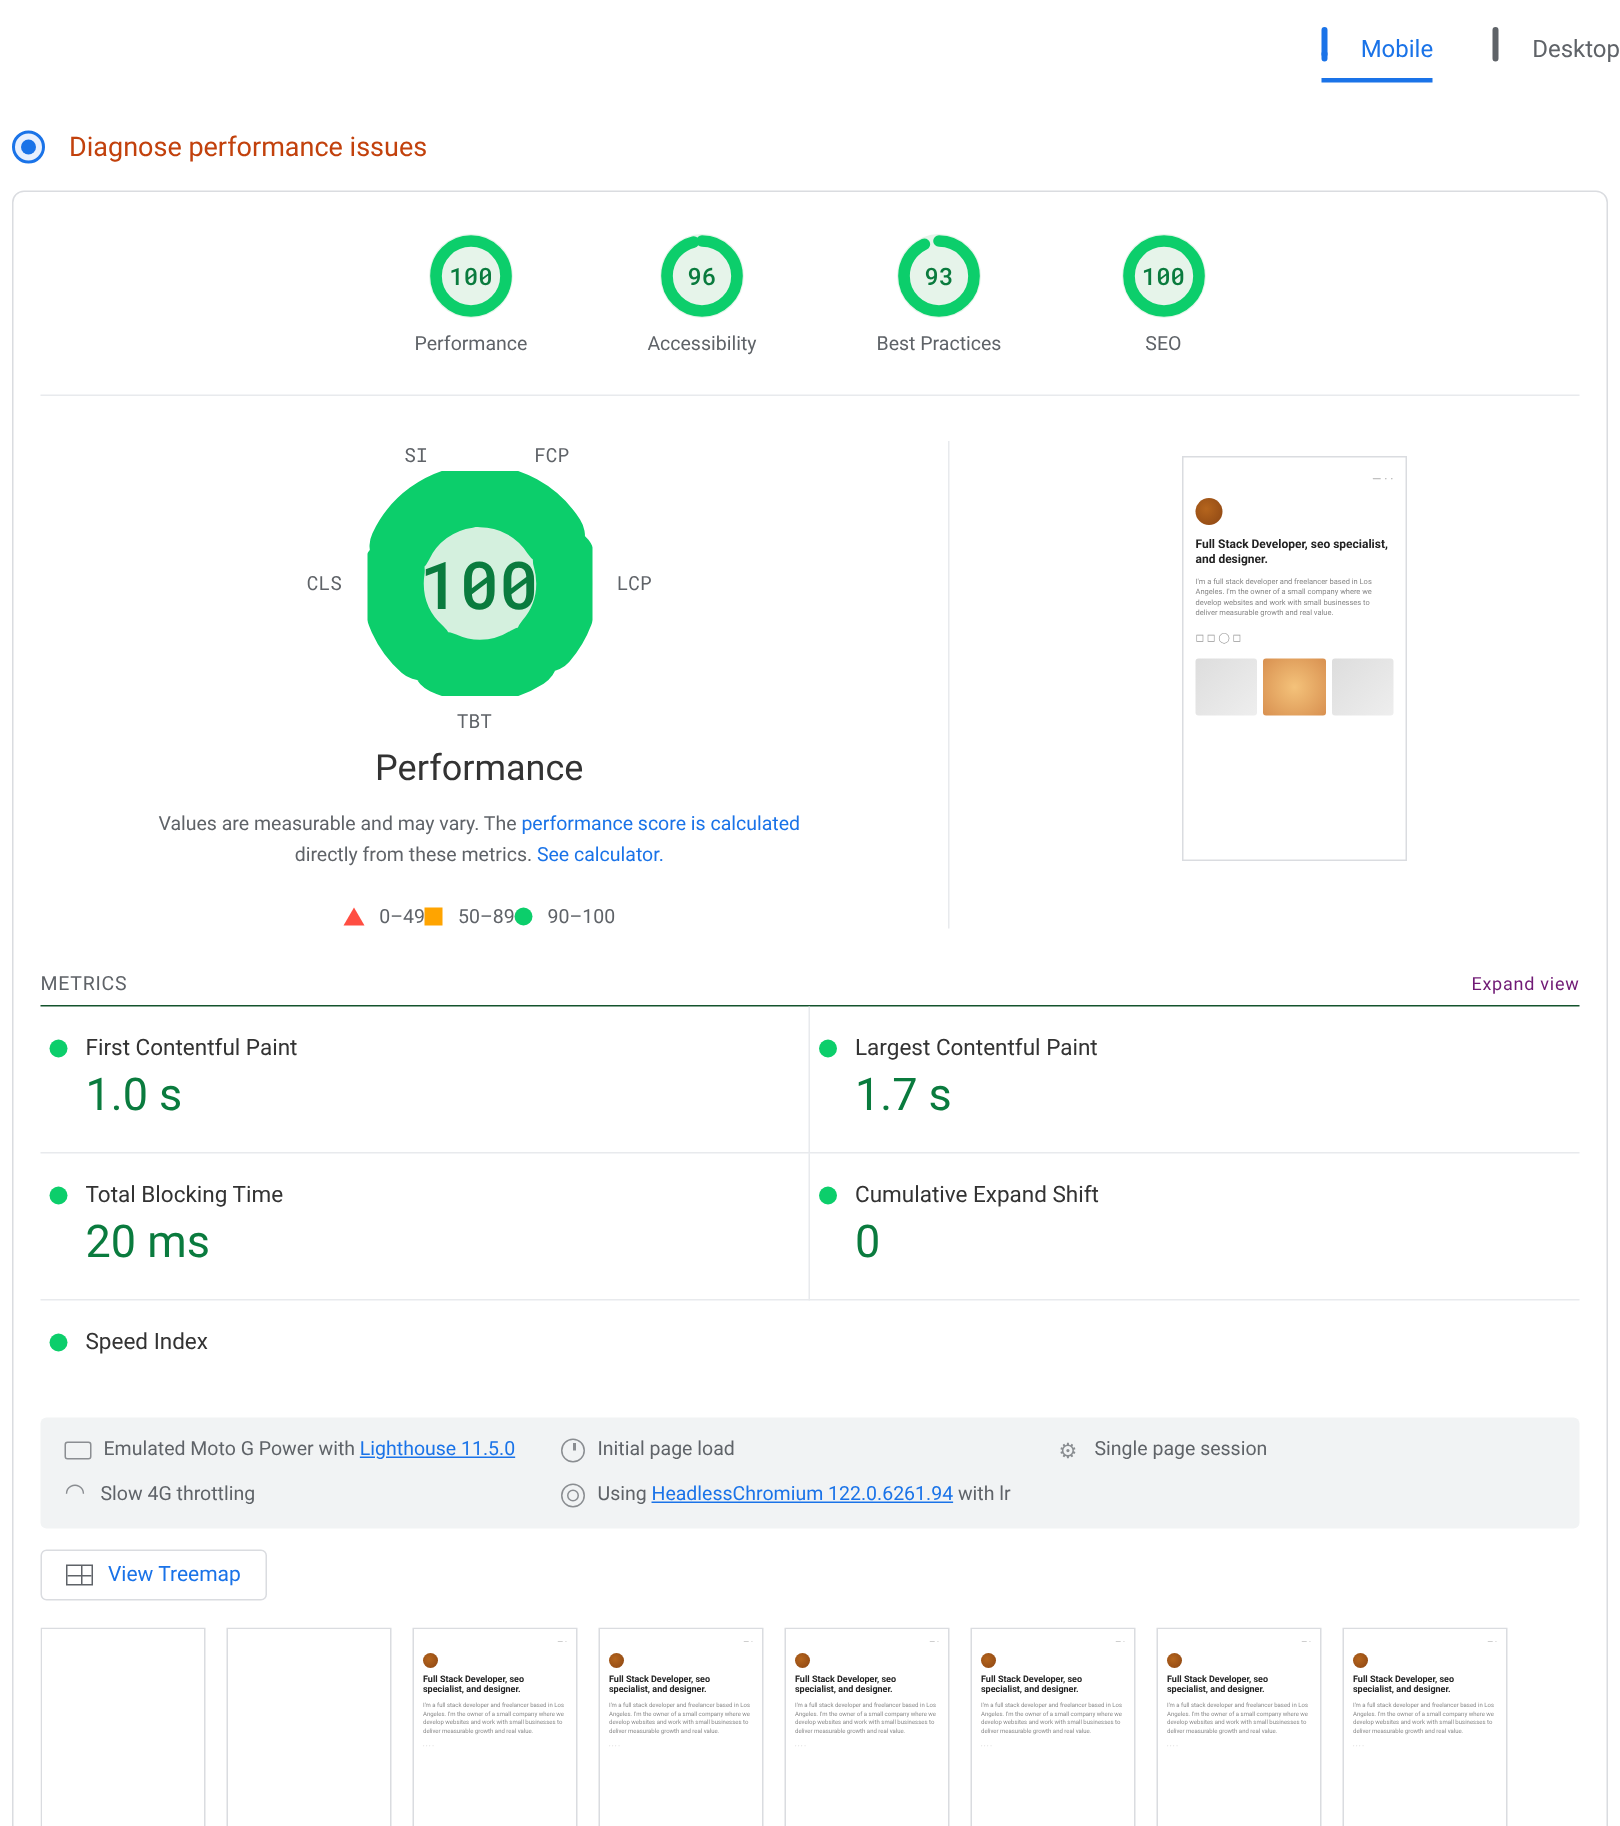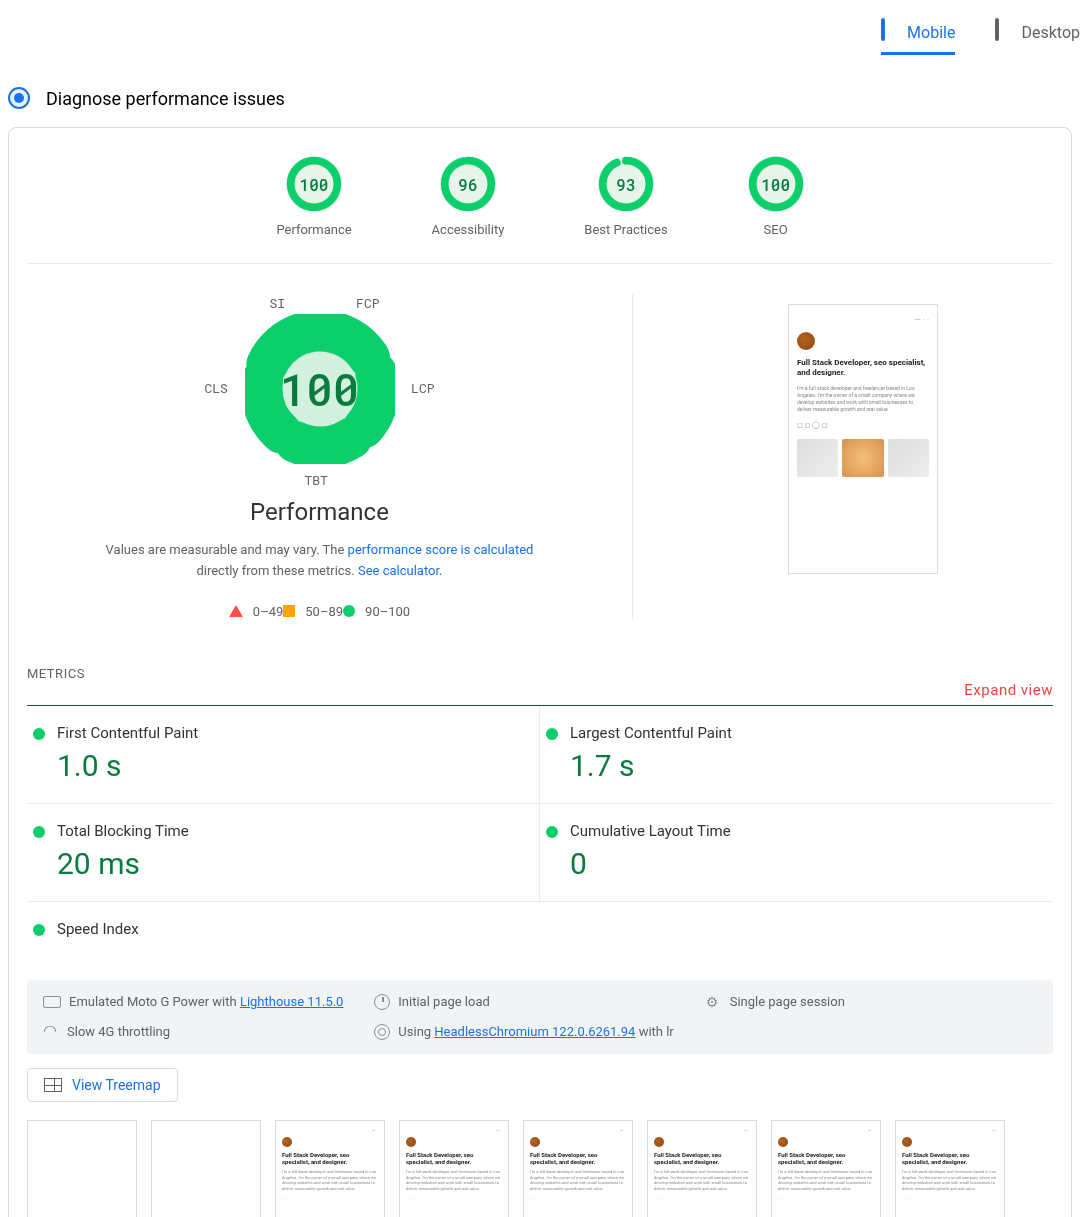--- a/index.html
+++ b/index.html
@@ -12,21 +12,21 @@
   .tab-icon { display: inline-block; width: 18px; height: 24px; }
   .mobile-icon { border: 2px solid currentColor; border-radius: 3px; width: 14px; height: 22px; position: relative; }
   .mobile-icon::after { content:""; position:absolute; bottom:2px; left:50%; transform:translateX(-50%); width:4px; height:2px; background: currentColor; }
   .desktop-icon { border: 2px solid currentColor; width: 22px; height: 16px; border-radius: 2px; position: relative; }
   .desktop-icon::after { content:""; position:absolute; bottom:-5px; left:3px; right:3px; height:2px; background: currentColor; }
   
   
   .diagnose-row { display:flex; align-items:center; gap:16px; padding: 18px 14px 18px 8px; }
   .radio { width:22px; height:22px; border: 2px solid #1a73e8; border-radius:50%; display:flex; align-items:center; justify-content:center; background:#e8f0fe;}
   .radio-inner { width:10px; height:10px; background:#1a73e8; border-radius:50%; }
-  .diagnose-label { font-size:18px; color:#000000; }
+  .diagnose-label { font-size:18px; color:#c2410c; }
   
   
   .report { border:1px solid #dadce0; border-radius:8px; margin: 0 8px 20px; padding: 20px 18px; }
   
   
   .scores { display:flex; justify-content:center; gap:80px; padding: 8px 0 26px; border-bottom:1px solid #e8eaed; }
   .score { display:flex; flex-direction:column; align-items:center; gap:10px; }
   .gauge { width:56px; height:56px; position:relative; }
   .gauge svg { width:100%; height:100%; transform: rotate(-90deg); }
   .gauge-bg { fill: #e6f4ea; }
@@ -65,21 +65,21 @@
   .thumb-avatar { width:18px; height:18px; border-radius:50%; background: radial-gradient(circle at 40% 40%, #b5651d, #8b4513); margin-bottom:8px; }
   .thumb-title { font-size:8px; font-weight:bold; color:#222; line-height:1.3; margin-bottom:6px;}
   .thumb-body { color:#888; font-size:5px; line-height:1.4; margin-bottom:8px; }
   .thumb-icons { display:flex; gap:5px; color:#999; font-size:7px; margin-bottom:10px;}
   .thumb-imgs { display:flex; gap:4px; }
   .thumb-img { flex:1; height:38px; background:linear-gradient(135deg,#ddd,#eee); border-radius:2px;}
   .thumb-img.b { background: radial-gradient(circle,#f4c27a,#d89050);}
   
   
   .metrics-header { display:flex; justify-content:space-between; align-items:center; padding:10px 0 6px; color:#5f6368; font-size:13px; letter-spacing:0.5px; }
-  .metrics-header .expand { font-size:15px; color:#ef4444; cursor:pointer;margin-top:32px; }
+  .metrics-header .expand { font-size:12px; color:#701a75; cursor:pointer; }
   .metrics-grid { display:grid; grid-template-columns:1fr 1fr; border-top:1px solid #14532d; }
   .metric { padding:18px 10px 20px 30px; position:relative; border-bottom:1px solid #e8eaed; border-right:1px solid #e8eaed;}
   .metric:nth-child(2n) { border-right:none; }
   .metric-dot { position:absolute; left:6px; top:22px; width:12px; height:12px; background:#0cce6b; border-radius:50%;}
   .metric-name { font-size:15px; color:#333; margin-bottom:6px;}
   .metric-val { font-size:30px; color:#0a7b3e; }
   .metric.si { border-right:none; border-bottom:none; grid-column:1; }
   
   
   .meta { background:#f1f3f4; border-radius:4px; padding:14px 16px; margin-top:16px; display:grid; grid-template-columns: 1fr 1fr 1fr; row-gap:14px; font-size:13px; color:#5f6368; }
@@ -236,21 +236,21 @@
       <div class="metric-name">Largest Contentful Paint</div>
       <div class="metric-val">1.7 s</div>
     </div>
     <div class="metric">
       <span class="metric-dot"></span>
       <div class="metric-name">Total Blocking Time</div>
       <div class="metric-val">20 ms</div>
     </div>
     <div class="metric">
       <span class="metric-dot"></span>
-      <div class="metric-name">Cumulative Layout Time</div>
+      <div class="metric-name">Cumulative Expand Shift</div>
       <div class="metric-val">0</div>
     </div>
     <div class="metric si">
       <span class="metric-dot"></span>
       <div class="metric-name">Speed Index</div>
     </div>
   </div>
 
   
   <div class="meta">

